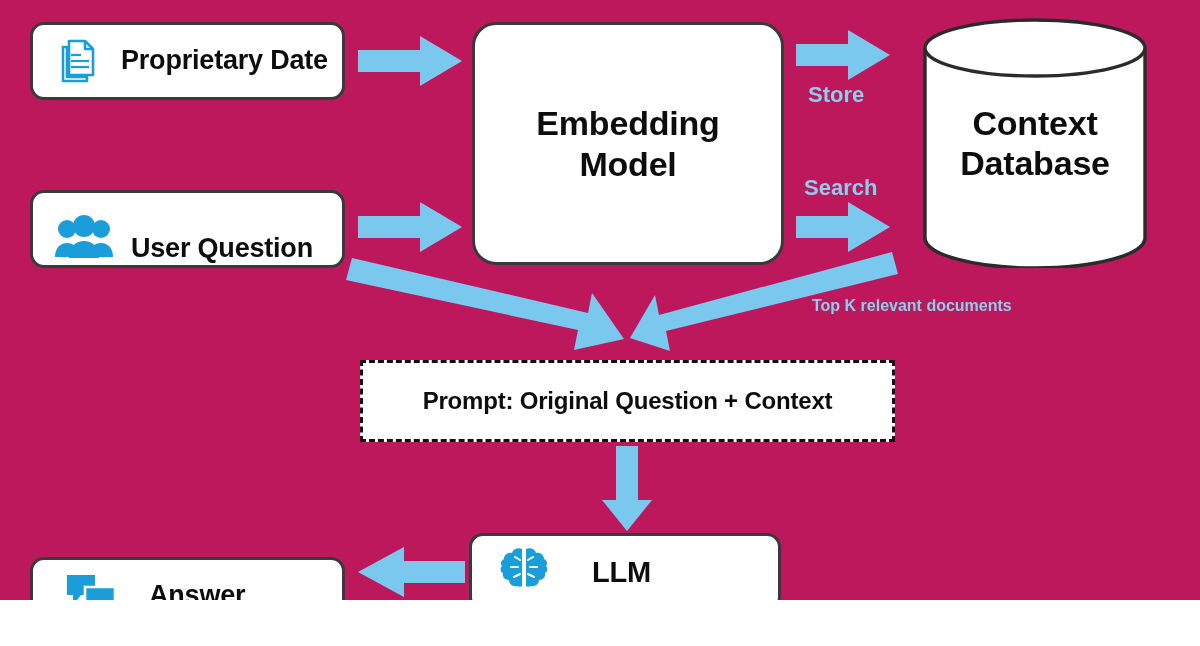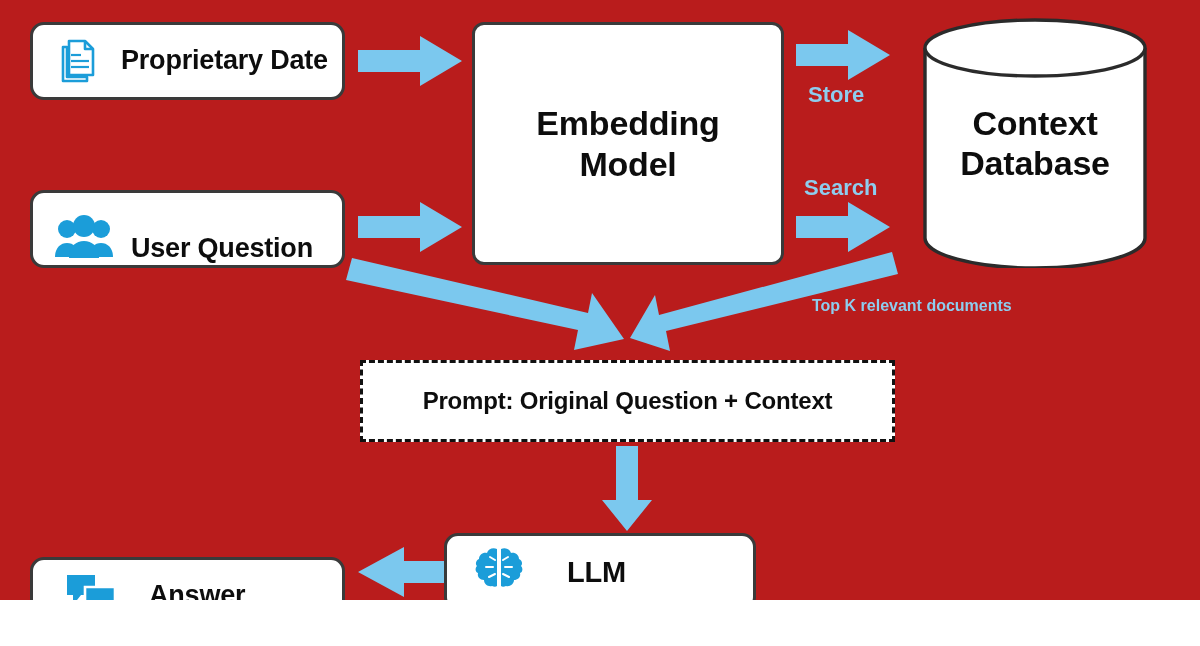--- a/index.html
+++ b/index.html
@@ -7,21 +7,21 @@
     padding: 0;
     background: #ffffff;
   }
   body {
     font-family: "Liberation Sans", sans-serif;
   }
   #canvas {
     position: relative;
     width: 1200px;
     height: 600px;
-    background: #b91c1c;
+    background: #be185d;
     overflow: hidden;
   }
   .node {
     position: absolute;
     box-sizing: border-box;
     background: #ffffff;
     border: 3px solid #3a3a3a;
     display: flex;
     align-items: center;
     justify-content: center;
@@ -52,21 +52,21 @@
     justify-content: flex-start;
     padding-left: 20px;
     gap: 16px;
     align-items: flex-end;
   }
   #box-user-question .node-label { font-size: 27px; }
 
   
   #box-embedding-model {
     left: 472px; top: 22px; width: 312px; height: 243px;
-    border-radius: 12px;
+    border-radius: 24px;
   }
   #box-embedding-model .node-label { font-size: 34px; }
 
   
   #cylinder-vector-database {
     position: absolute;
     left: 920px; top: 18px; width: 230px; height: 250px;
   }
   #cylinder-vector-database svg { display: block; }
   #cylinder-vector-database .node-label {
@@ -80,21 +80,21 @@
   
   #box-prompt {
     left: 360px; top: 360px; width: 535px; height: 82px;
     border: 3px dashed #111111;
     border-radius: 0;
   }
   #box-prompt .node-label { font-size: 24px; font-weight: bold; }
 
   
   #box-llm {
-    left: 444px; top: 533px; width: 312px; height: 78px;
+    left: 469px; top: 533px; width: 312px; height: 78px;
     justify-content: flex-start;
     padding-left: 28px;
     gap: 44px;
   }
   #box-llm .node-label { font-size: 29px; }
 
   
   #box-answer {
     left: 30px; top: 533px; width: 315px; height: 78px;
     justify-content: flex-start;

